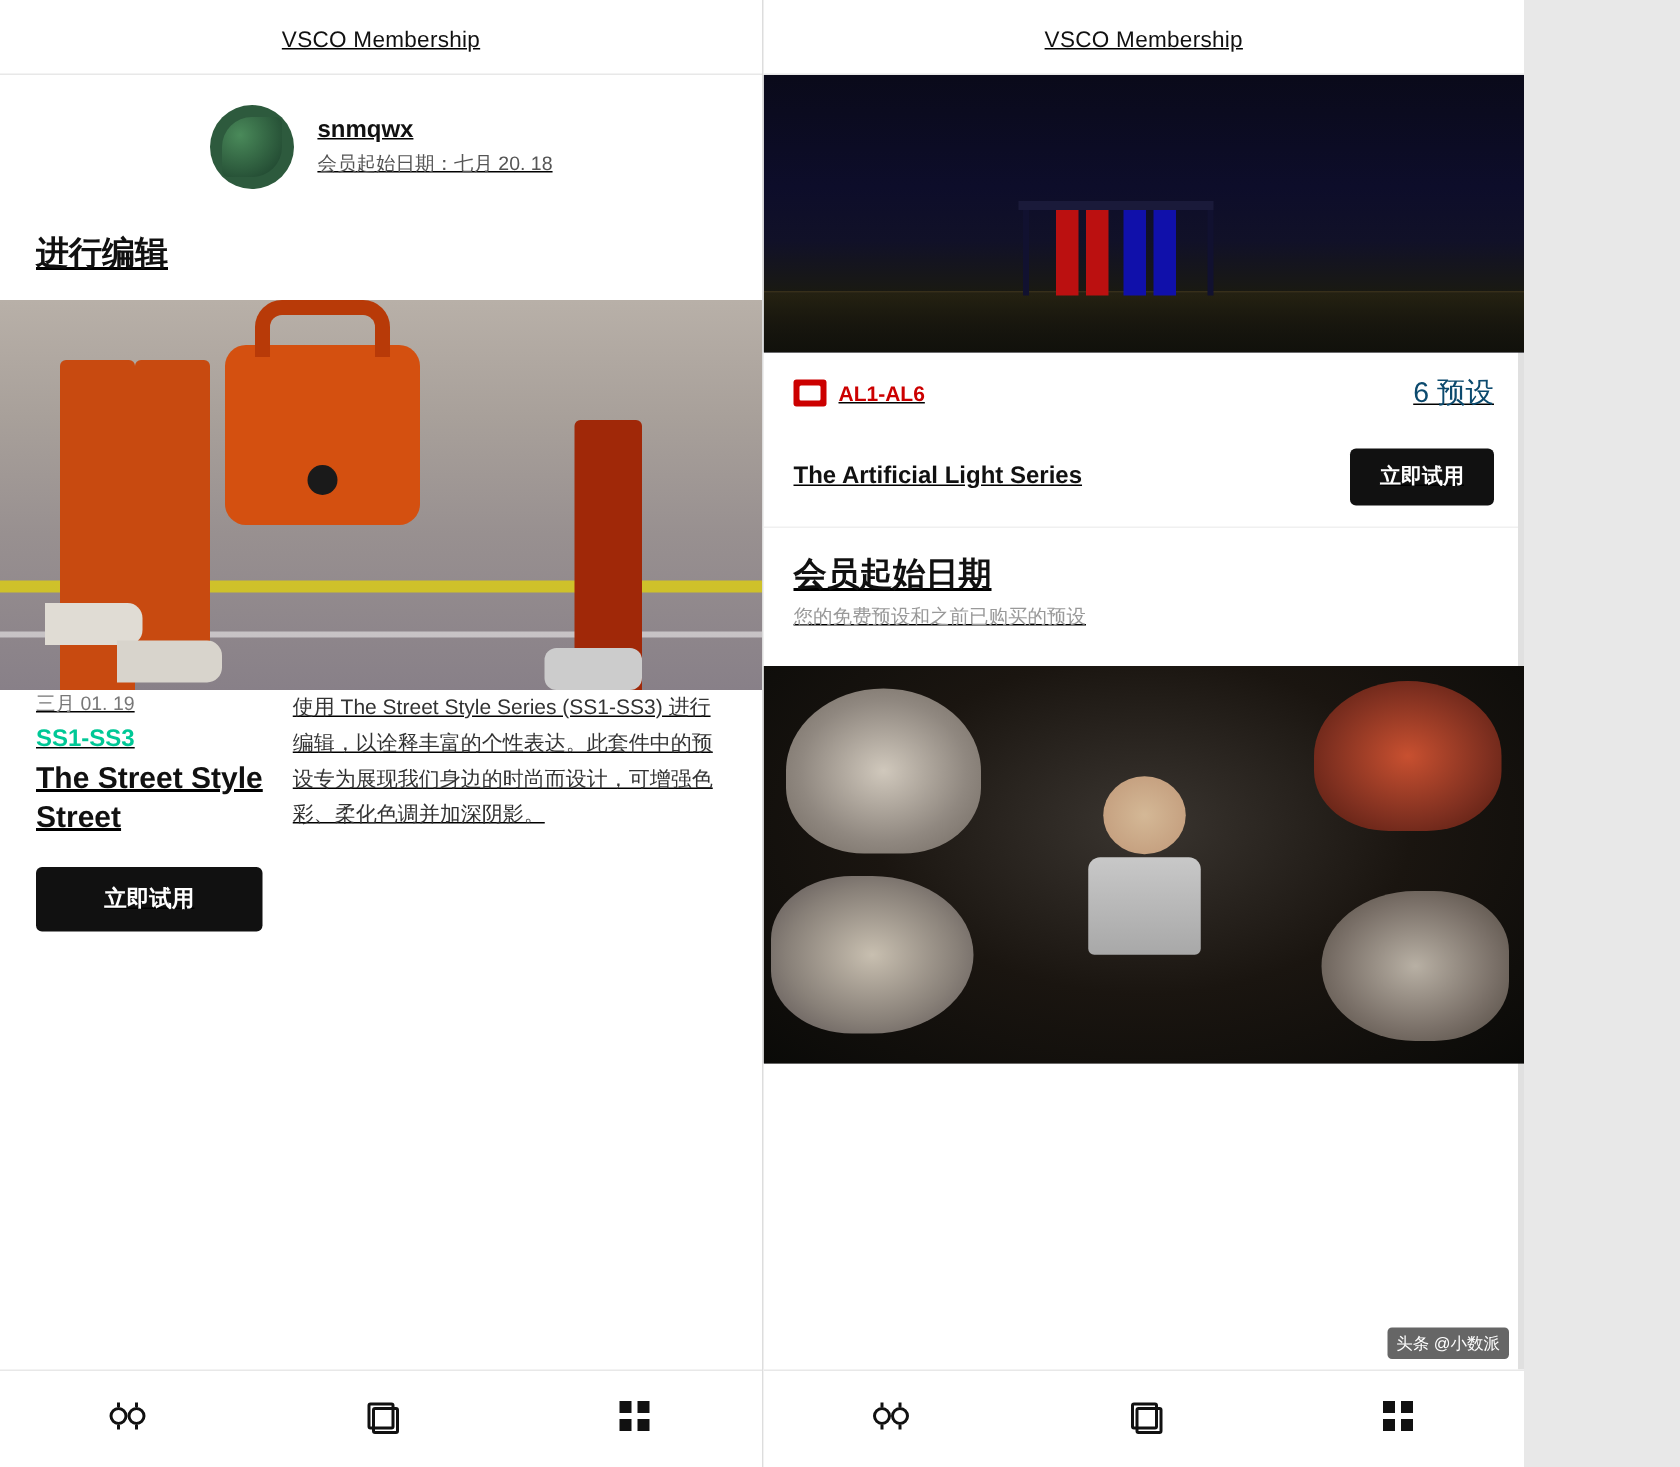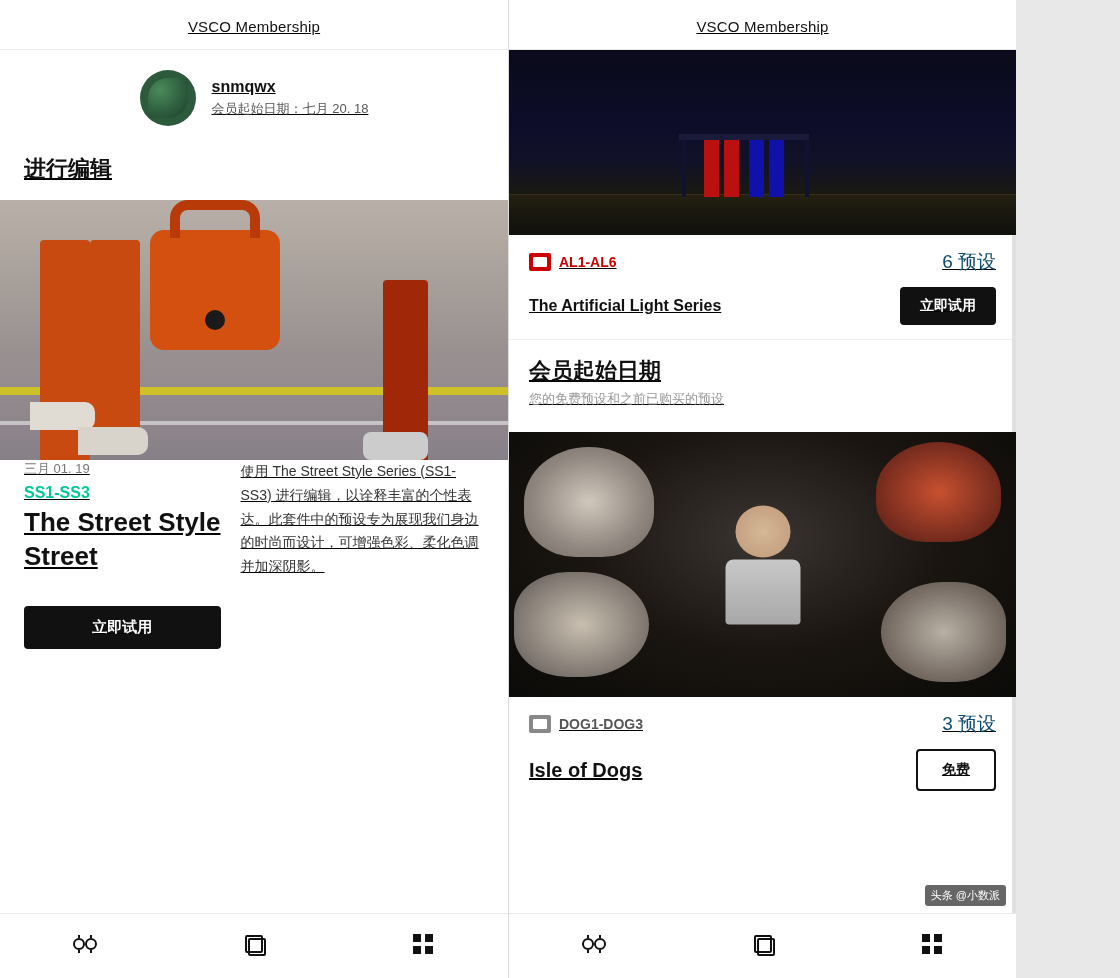--- a/index.html
+++ b/index.html
@@ -111,24 +111,24 @@
     }
 
     .card-id-green {
       font-size: 16px;
       font-weight: 700;
       color: #00c896;
       margin-bottom: 4px;
     }
 
     .card-title {
-      font-size: 26px;
-      font-weight: 700;
-      color: #111;
-      margin-bottom: 12px;
+      font-size: 20px;
+      font-weight: 700;
+      color: #111;
+      margin-bottom: 0;
       line-height: 1.3;
     }
 
     .try-btn {
       display: inline-block;
       background: #111;
       color: #fff;
       font-size: 15px;
       font-weight: 600;
       padding: 12px 28px;
@@ -211,21 +211,21 @@
 
     .al-card {
       padding: 14px 20px;
       border-bottom: 1px solid #f0f0f0;
     }
 
     .al-card-header {
       display: flex;
       align-items: center;
       justify-content: space-between;
-      margin-bottom: 12px;
+      margin-bottom: 24px;
     }
 
     .al-badge {
       display: flex;
       align-items: center;
       gap: 8px;
     }
 
     .badge-icon {
       width: 22px;
@@ -523,35 +523,20 @@
       <div style="position:absolute;bottom:20px;left:5px;width:135px;height:105px;background:radial-gradient(ellipse, #c8bfb0 0%, #888078 60%, #585050 100%);border-radius:40% 50% 50% 40%;"></div>
 
       <div style="position:absolute;bottom:15px;right:10px;width:125px;height:100px;background:radial-gradient(ellipse, #b8b0a4 0%, #7a7068 60%, #504840 100%);border-radius:50% 40% 40% 50%;"></div>
 
       <div style="position:absolute;top:50%;left:50%;transform:translate(-50%,-50%);text-align:center;">
         <div style="width:55px;height:52px;background:radial-gradient(ellipse, #d4b896 0%, #c09878 100%);border-radius:50%;margin:0 auto 2px;"></div>
         <div style="width:75px;height:65px;background:linear-gradient(180deg, #c8c8c8 0%, #a8a8a8 100%);border-radius:8px 8px 4px 4px;margin:0 auto;"></div>
       </div>
     </div>
 
-    <div class="dog-card">
-      <div class="dog-card-header">
-        <div class="dog-badge">
-          <div class="badge-icon" style="background:#888;">
-            <div class="badge-icon-inner"></div>
-          </div>
-          <span class="dog-badge-id">DOG1-DOG3</span>
-        </div>
-        <span class="preset-count">3 预设</span>
-      </div>
-      <div class="dog-card-title">
-        <span class="dog-title-text">Isle of Dogs</span>
-        <button class="free-btn">免费</button>
-      </div>
-    </div>
   </div>
 
   <div class="watermark">头条 @小数派</div>
 
   <div class="bottom-nav">
     <div class="nav-icon">
       <svg width="28" height="28" viewBox="0 0 28 28" fill="none">
         <circle cx="8" cy="14" r="5" stroke="#111" stroke-width="2" fill="none"></circle>
         <circle cx="20" cy="14" r="5" stroke="#111" stroke-width="2" fill="none"></circle>
         <line x1="8" y1="8" x2="8" y2="5" stroke="#111" stroke-width="2"></line>

